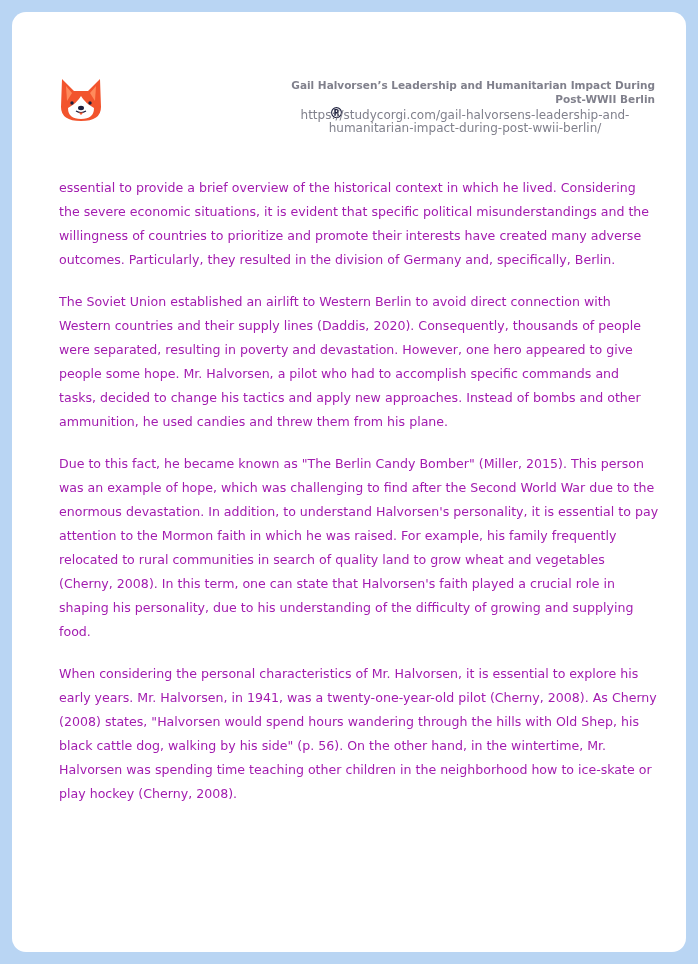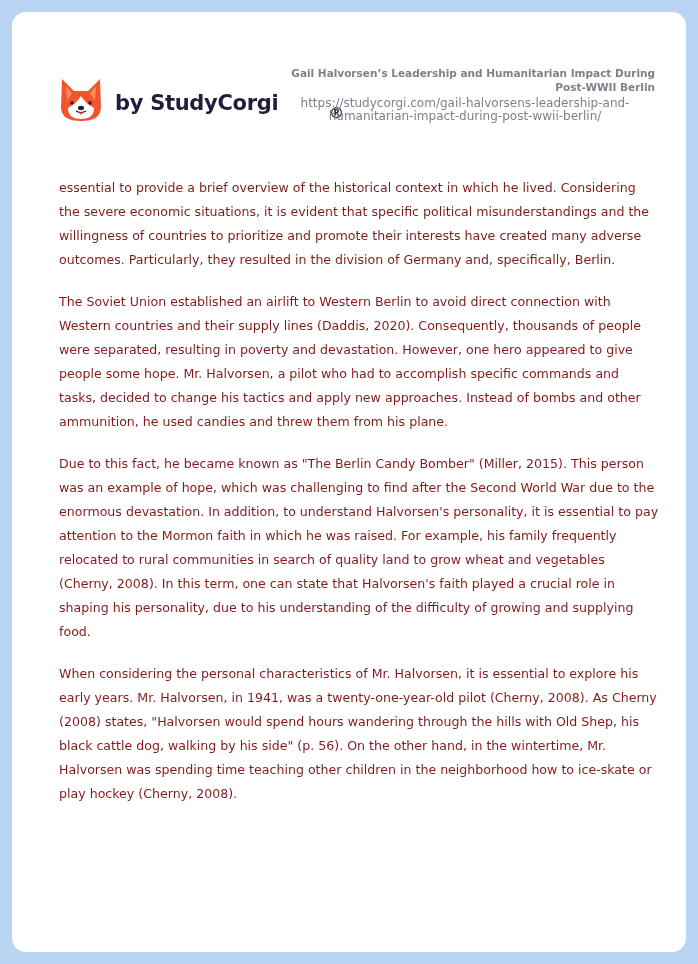--- a/index.html
+++ b/index.html
@@ -24,37 +24,37 @@
     font-family: "DejaVu Sans", sans-serif;
     font-weight: bold; font-size: 21px; color: #1d1f3d;
     letter-spacing: -0.3px;
   }
   .reg {
     position: absolute; left: 269px; top: 27px;
     font-family: "DejaVu Sans", sans-serif;
     font-size: 15px; font-weight: bold; color: #1d1f3d;
   }
   .header-right {
-    position: absolute; right: 31px; top: 54px;
+    position: absolute; right: 31px; top: 66px;
     width: 380px; text-align: right;
   }
   .doc-title {
     font-family: "DejaVu Sans", sans-serif;
     font-weight: bold; font-size: 10.5px; line-height: 14px;
     color: #80808c;
   }
   .doc-url {
     margin-top: 3px;
     font-family: "DejaVu Sans", sans-serif;
     font-size: 12px; line-height: 13px; color: #80808c; text-align: center;
   }
   .content {
     position: absolute; left: 47px; top: 164px; width: 600px;
     font-family: "DejaVu Sans", sans-serif;
-    font-size: 12.6px; line-height: 24px; color: #7f1d1d;
+    font-size: 12.6px; line-height: 24px; color: #a21caf;
   }
   .content p { margin: 0 0 18px 0; }
 </style>
 </head>
 <body>
 
 <div class="card">
 
   <div class="logo">
     <span>
@@ -70,21 +70,20 @@
         <circle cx="12" cy="26" r="1.7" fill="#1d1f3d"></circle>
         <circle cx="30" cy="26" r="1.7" fill="#1d1f3d"></circle>
 
         <ellipse cx="21" cy="31" rx="3" ry="2.2" fill="#1d1f3d"></ellipse>
 
         <path d="M16 34 Q21 37 26 34" stroke="#1d1f3d" stroke-width="1.2" fill="none"></path>
 
         <path d="M19 35.5 Q21 40 23 35.5 Z" fill="#f2542d"></path>
       </svg>
     </span>
-    <span class="brand">by StudyCorgi</span>
     <span class="reg">®</span>
   </div>
 
   <div class="header-right">
     <div class="doc-title">Gail Halvorsen’s Leadership and Humanitarian Impact During Post-WWII Berlin</div>
     <div class="doc-url">https://studycorgi.com/gail-halvorsens-leadership-and-humanitarian-impact-during-post-wwii-berlin/</div>
   </div>
 
   <div class="content">
     <p>essential to provide a brief overview of the historical context in which he lived. Considering the severe economic situations, it is evident that specific political misunderstandings and the willingness of countries to prioritize and promote their interests have created many adverse outcomes. Particularly, they resulted in the division of Germany and, specifically, Berlin.</p>

